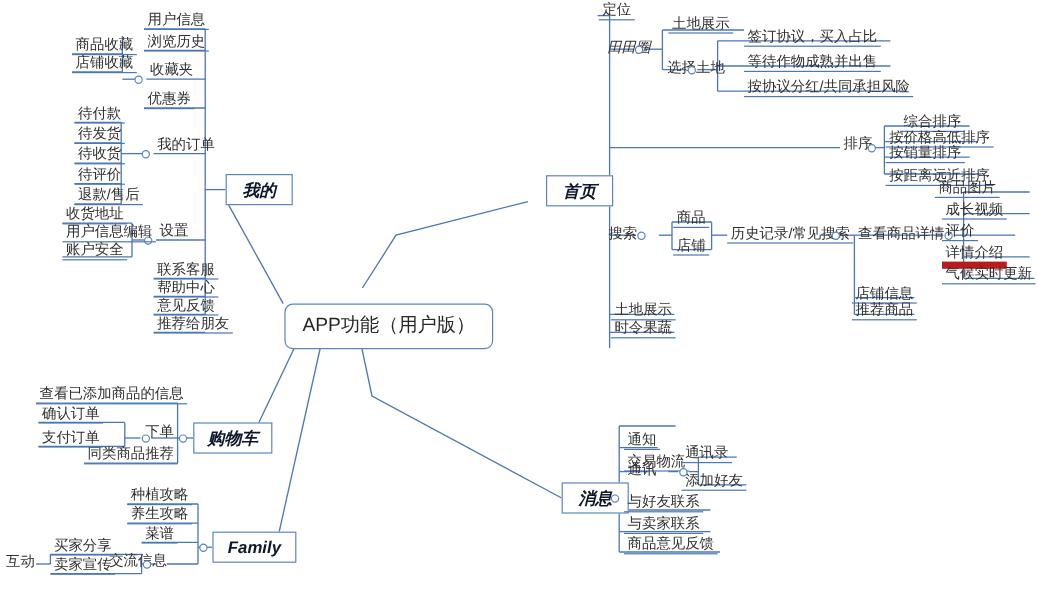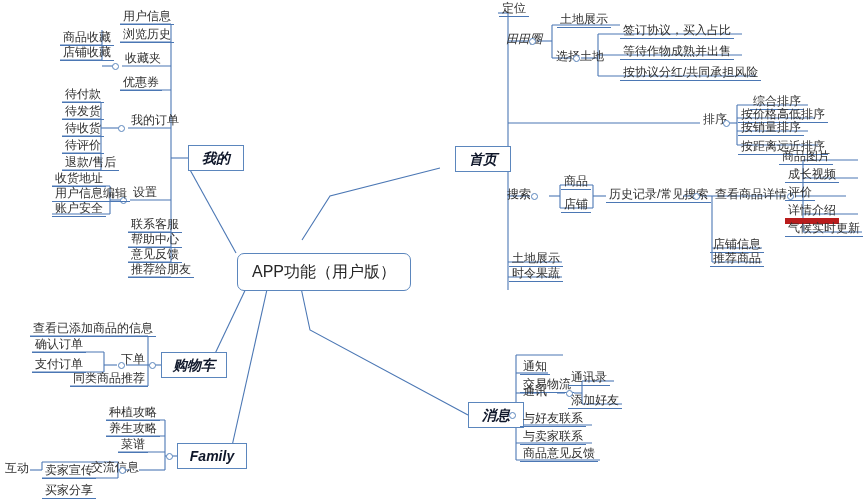--- a/index.html
+++ b/index.html
@@ -273,21 +273,21 @@
   <span class="dot" style="left:118px;top:362px;"></span>
   <div class="node leaf" style="left:32px;top:337px;border-bottom:1px solid #4b77b4;">确认订单</div>
   <div class="node leaf" style="left:32px;top:357px;border-bottom:1px solid #4b77b4;">支付订单</div>
 
   <span class="dot" style="left:166px;top:453px;"></span>
   <div class="node leaf" style="left:106px;top:405px;border-bottom:1px solid #4b77b4;">种植攻略</div>
   <div class="node leaf" style="left:106px;top:421px;border-bottom:1px solid #4b77b4;">养生攻略</div>
   <div class="node leaf" style="left:118px;top:437px;border-bottom:1px solid #4b77b4;">菜谱</div>
   <div class="node leaf" style="left:88px;top:460px;">交流信息</div>
   <span class="dot" style="left:119px;top:467px;"></span>
-  <div class="node leaf" style="left:42px;top:447px;border-bottom:1px solid #4b77b4;margin-top:36px;">买家分享</div>
+  <div class="node leaf" style="left:42px;top:447px;border-bottom:1px solid #4b77b4;">买家分享</div>
   <div class="node leaf" style="left:42px;top:463px;border-bottom:1px solid #4b77b4;">卖家宣传</div>
   <div class="node leaf" style="left:2px;top:461px;">互动</div>
 
   <span class="dot" style="left:509px;top:412px;"></span>
   <div class="node leaf" style="left:520px;top:341px;border-bottom:1px solid #4b77b4;margin-top:36px;">交易物流</div>
   <div class="node leaf" style="left:520px;top:359px;border-bottom:1px solid #4b77b4;">通知</div>
   <div class="node leaf" style="left:520px;top:411px;border-bottom:1px solid #4b77b4;">与好友联系</div>
   <div class="node leaf" style="left:520px;top:429px;border-bottom:1px solid #4b77b4;">与卖家联系</div>
   <div class="node leaf" style="left:520px;top:446px;border-bottom:1px solid #4b77b4;">商品意见反馈</div>
   <div class="node leaf" style="left:520px;top:384px;">通讯</div>

